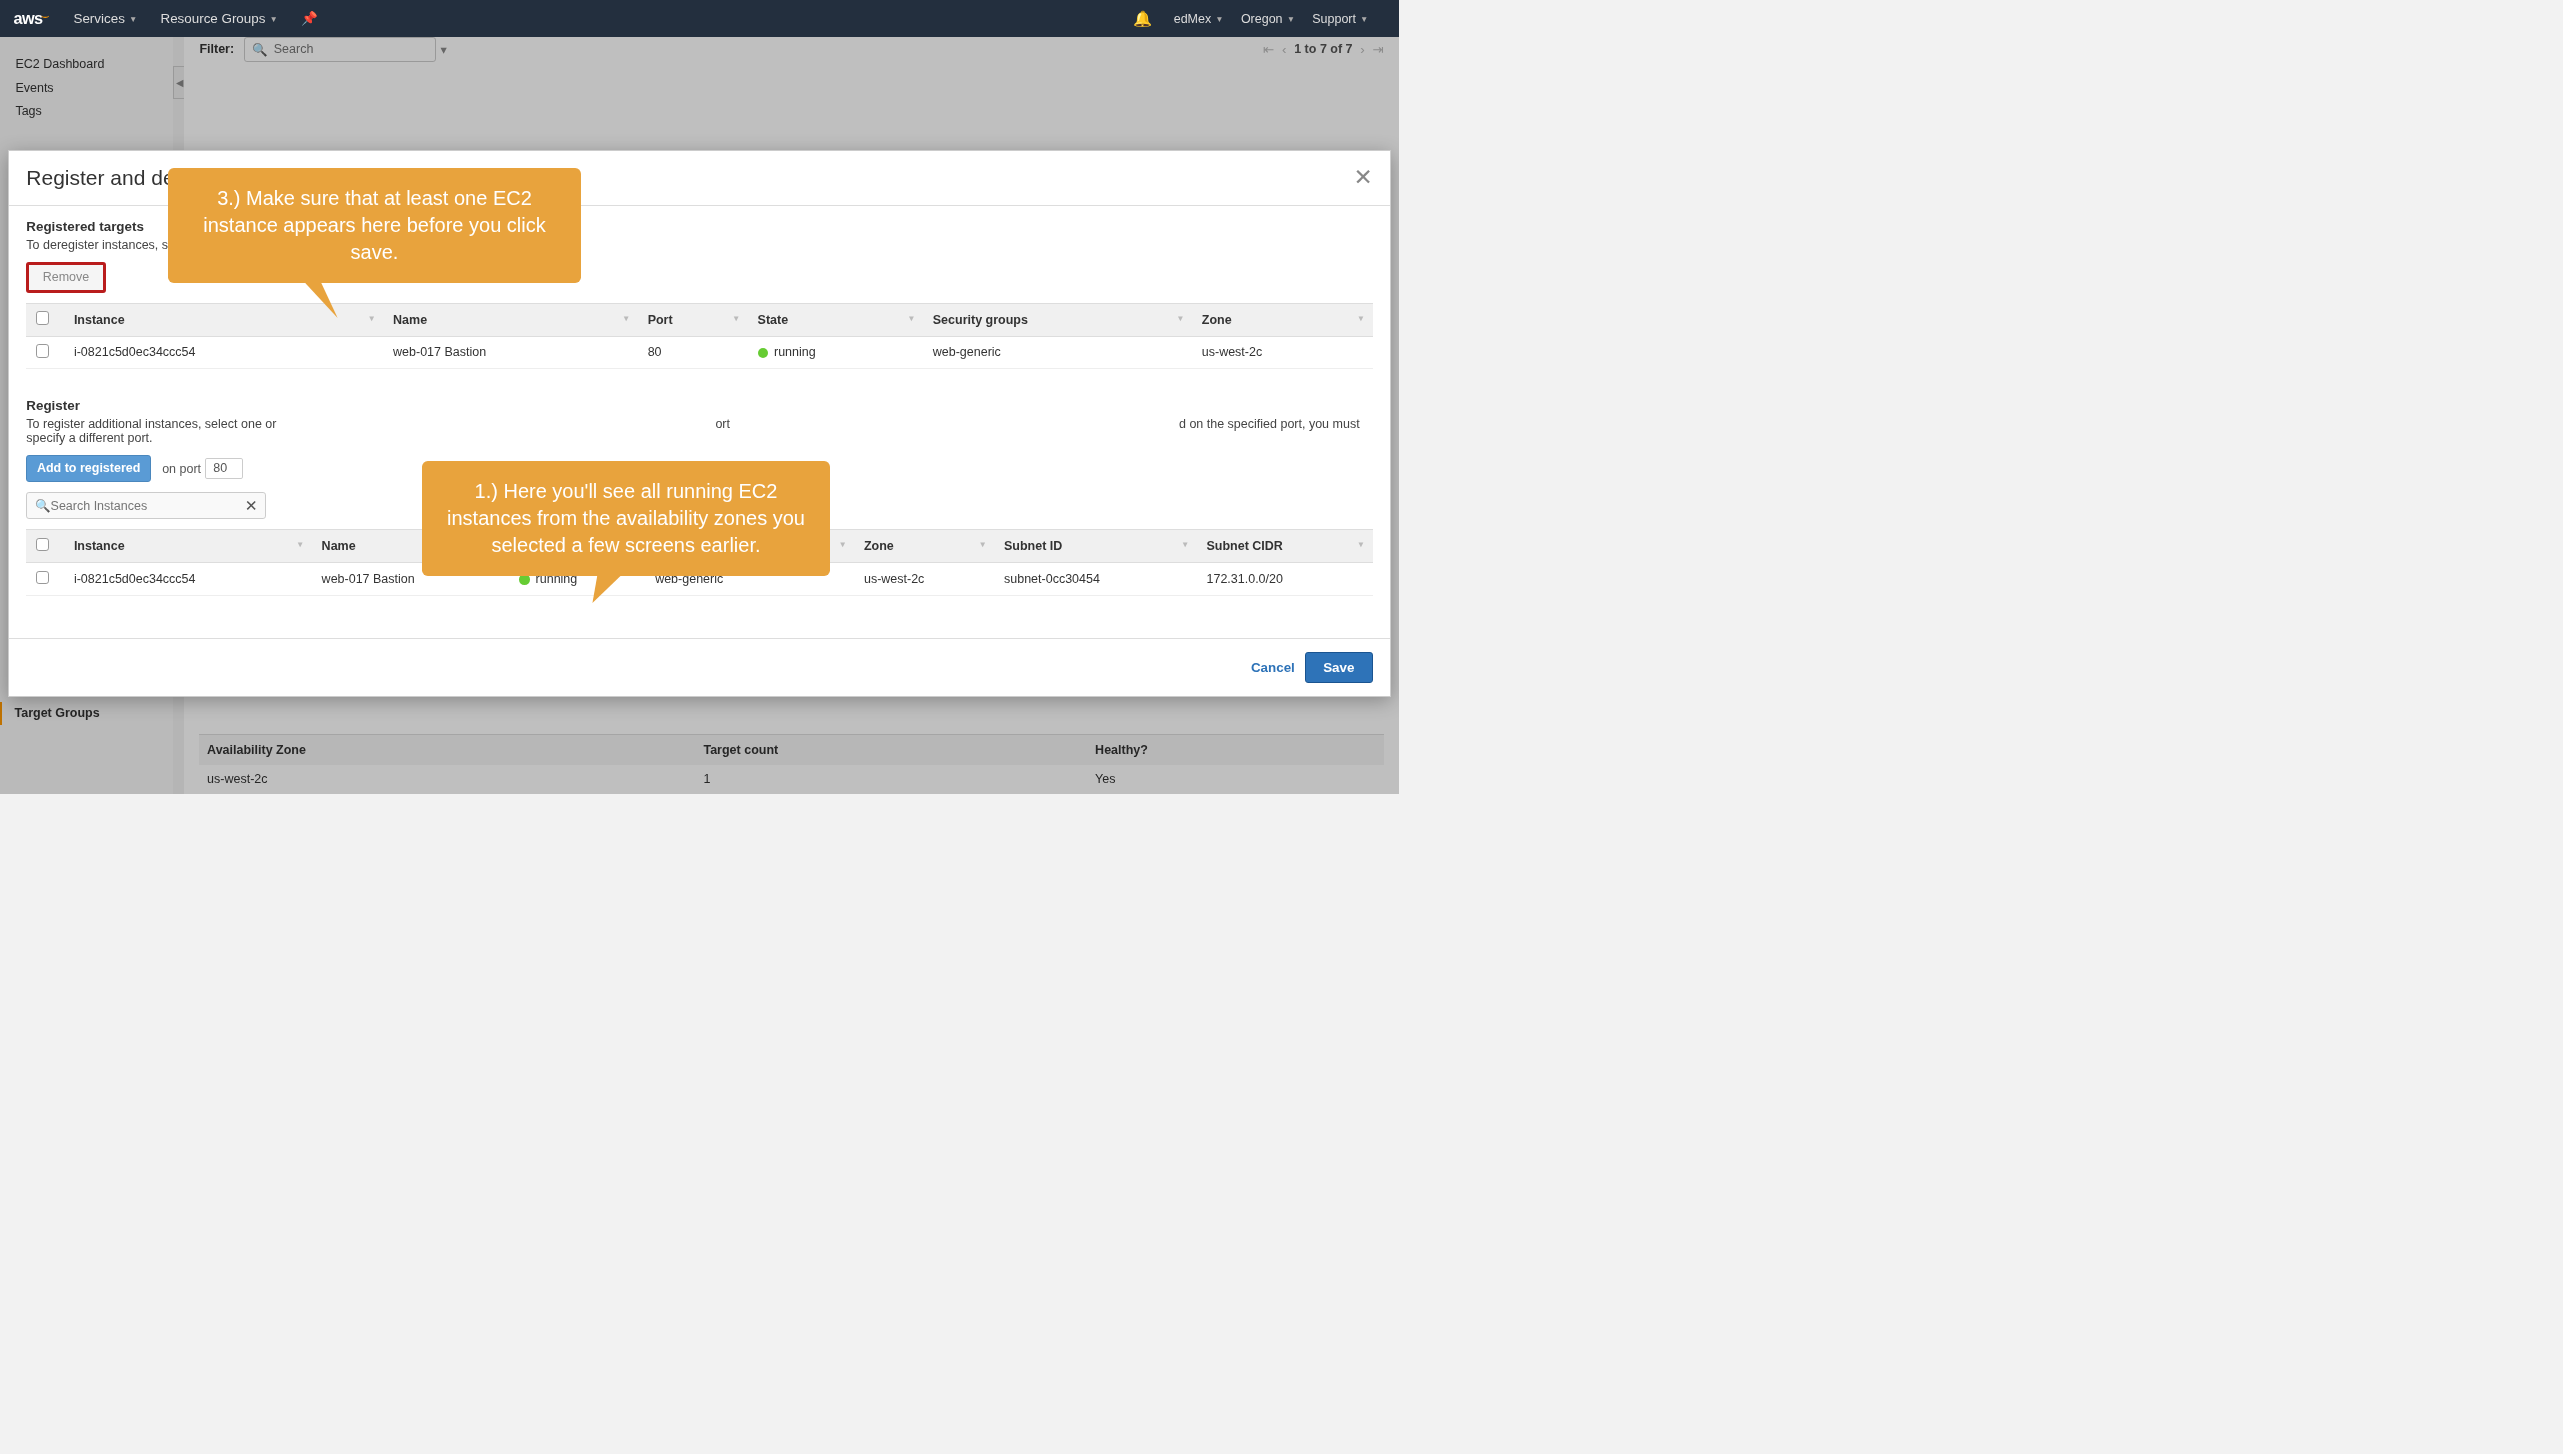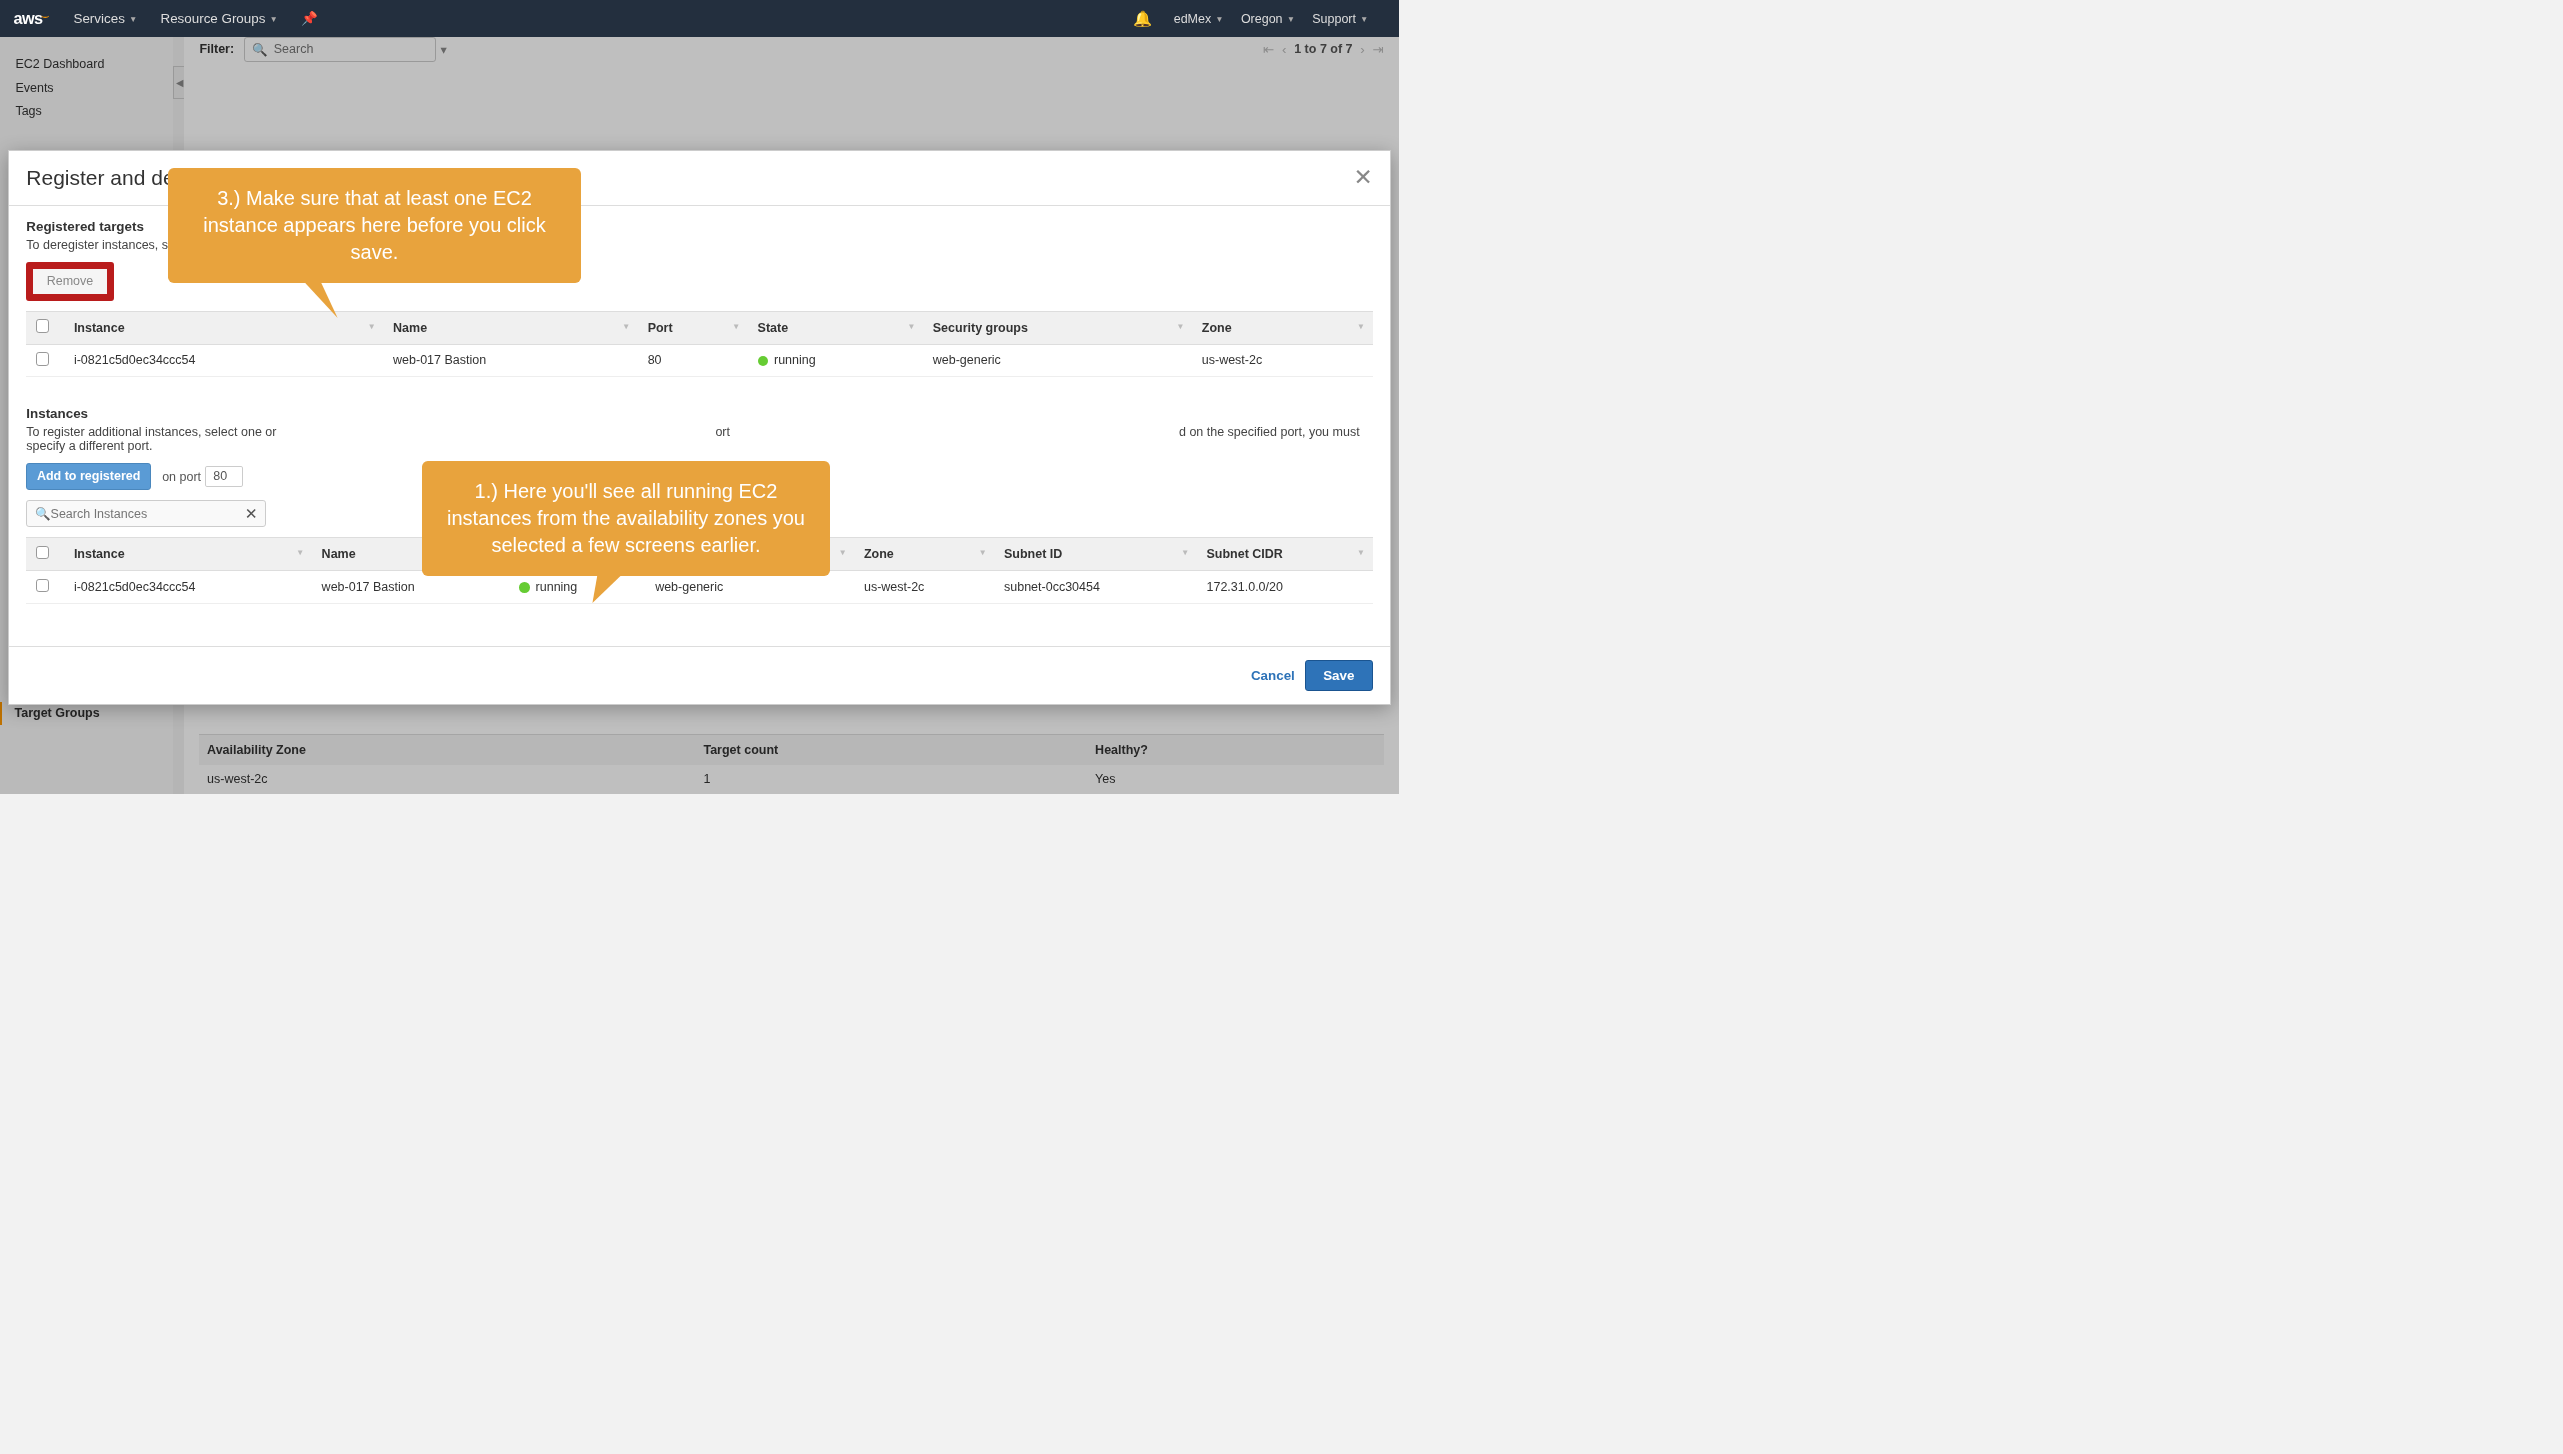--- a/index.html
+++ b/index.html
@@ -52,21 +52,21 @@
 
 
 .modal-backdrop { position: absolute; inset: 0; display: flex; align-items: flex-start; justify-content: center; z-index: 10; padding-top: 113px; }
 .modal { background: #fff; width: 1383px; border: 1px solid #ccc; box-shadow: 0 3.8px 19px rgba(0,0,0,0.3); position: relative; }
 .modal-header { padding: 13.4px 17.3px; border-bottom: 1px solid #ddd; display: flex; align-items: center; }
 .modal-header h1 { font-size: 21px; font-weight: normal; color: #333; }
 .modal-close { margin-left: auto; font-size: 23px; color: #888; cursor: pointer; font-weight: normal; }
 .modal-body { padding: 13.4px 17.3px; }
 .modal-body h3 { font-size: 13.4px; font-weight: bold; margin-bottom: 3.8px; }
 .modal-body p.sub { color: #444; font-size: 12.5px; margin-bottom: 9.6px; }
-.btn-remove { background: #f5f5f5; border: 7px solid #b91c1c; border-radius: 2.9px; padding: 5.8px 13.4px; font-size: 12.5px; color: #888; cursor: not-allowed; }
+.btn-remove { background: #f5f5f5; border: 3px solid #b91c1c; border-radius: 2.9px; padding: 5.8px 13.4px; font-size: 12.5px; color: #888; cursor: not-allowed; }
 .btn-add { background: #5a9bd5; color: #fff; border: 1px solid #4a87bd; border-radius: 2.9px; padding: 5.8px 9.6px; font-size: 12.5px; font-weight: bold; cursor: pointer; }
 .port-box { display: inline-block; margin-left: 7.7px; color: #555; }
 .port-box .pfield { border: 1px solid #ccc; padding: 2.9px 7.7px; border-radius: 1.9px; display: inline-block; min-width: 38px; }
 
 table.dt { width: 100%; border-collapse: collapse; margin-top: 9.6px; font-size: 12.5px; }
 table.dt thead th { background: #f0f0f0; text-align: left; padding: 7.7px 9.6px; font-weight: bold; border-top: 1px solid #ddd; border-bottom: 1px solid #ddd; color: #333; position: relative; }
 table.dt thead th .sort { float: right; color: #bbb; font-size: 8.6px; }
 table.dt tbody td { padding: 7.7px 9.6px; border-bottom: 1px solid #eee; }
 .chk { width: 13.4px; height: 13.4px; border: 1px solid #999; border-radius: 2.9px; display: inline-block; background: #fff; }
 .state-dot { display: inline-block; width: 10.6px; height: 10.6px; border-radius: 50%; background: #6c3; margin-right: 5.8px; vertical-align: middle; }
@@ -226,21 +226,21 @@
         </table>
 
         <div class="section-gap"></div>
 
         
         <div class="callout c1">
           <span>1.) Here you'll see all running EC2 instances from the availability zones you selected a few screens earlier.</span>
           <div class="tail"></div>
         </div>
 
-        <h3>Instances</h3>
+        <h3>Register</h3>
         <p class="sub">
           <span>To register additional instances, select one or</span>
           <span style="display:inline-block; width:432px"></span>
           <span>ort</span>
           <span style="display:inline-block; width:442px"></span>
           <span>d on the specified port, you must specify a different port.</span>
         </p>
 
         <button class="btn-add">Add to registered</button>
         <span class="port-box">

